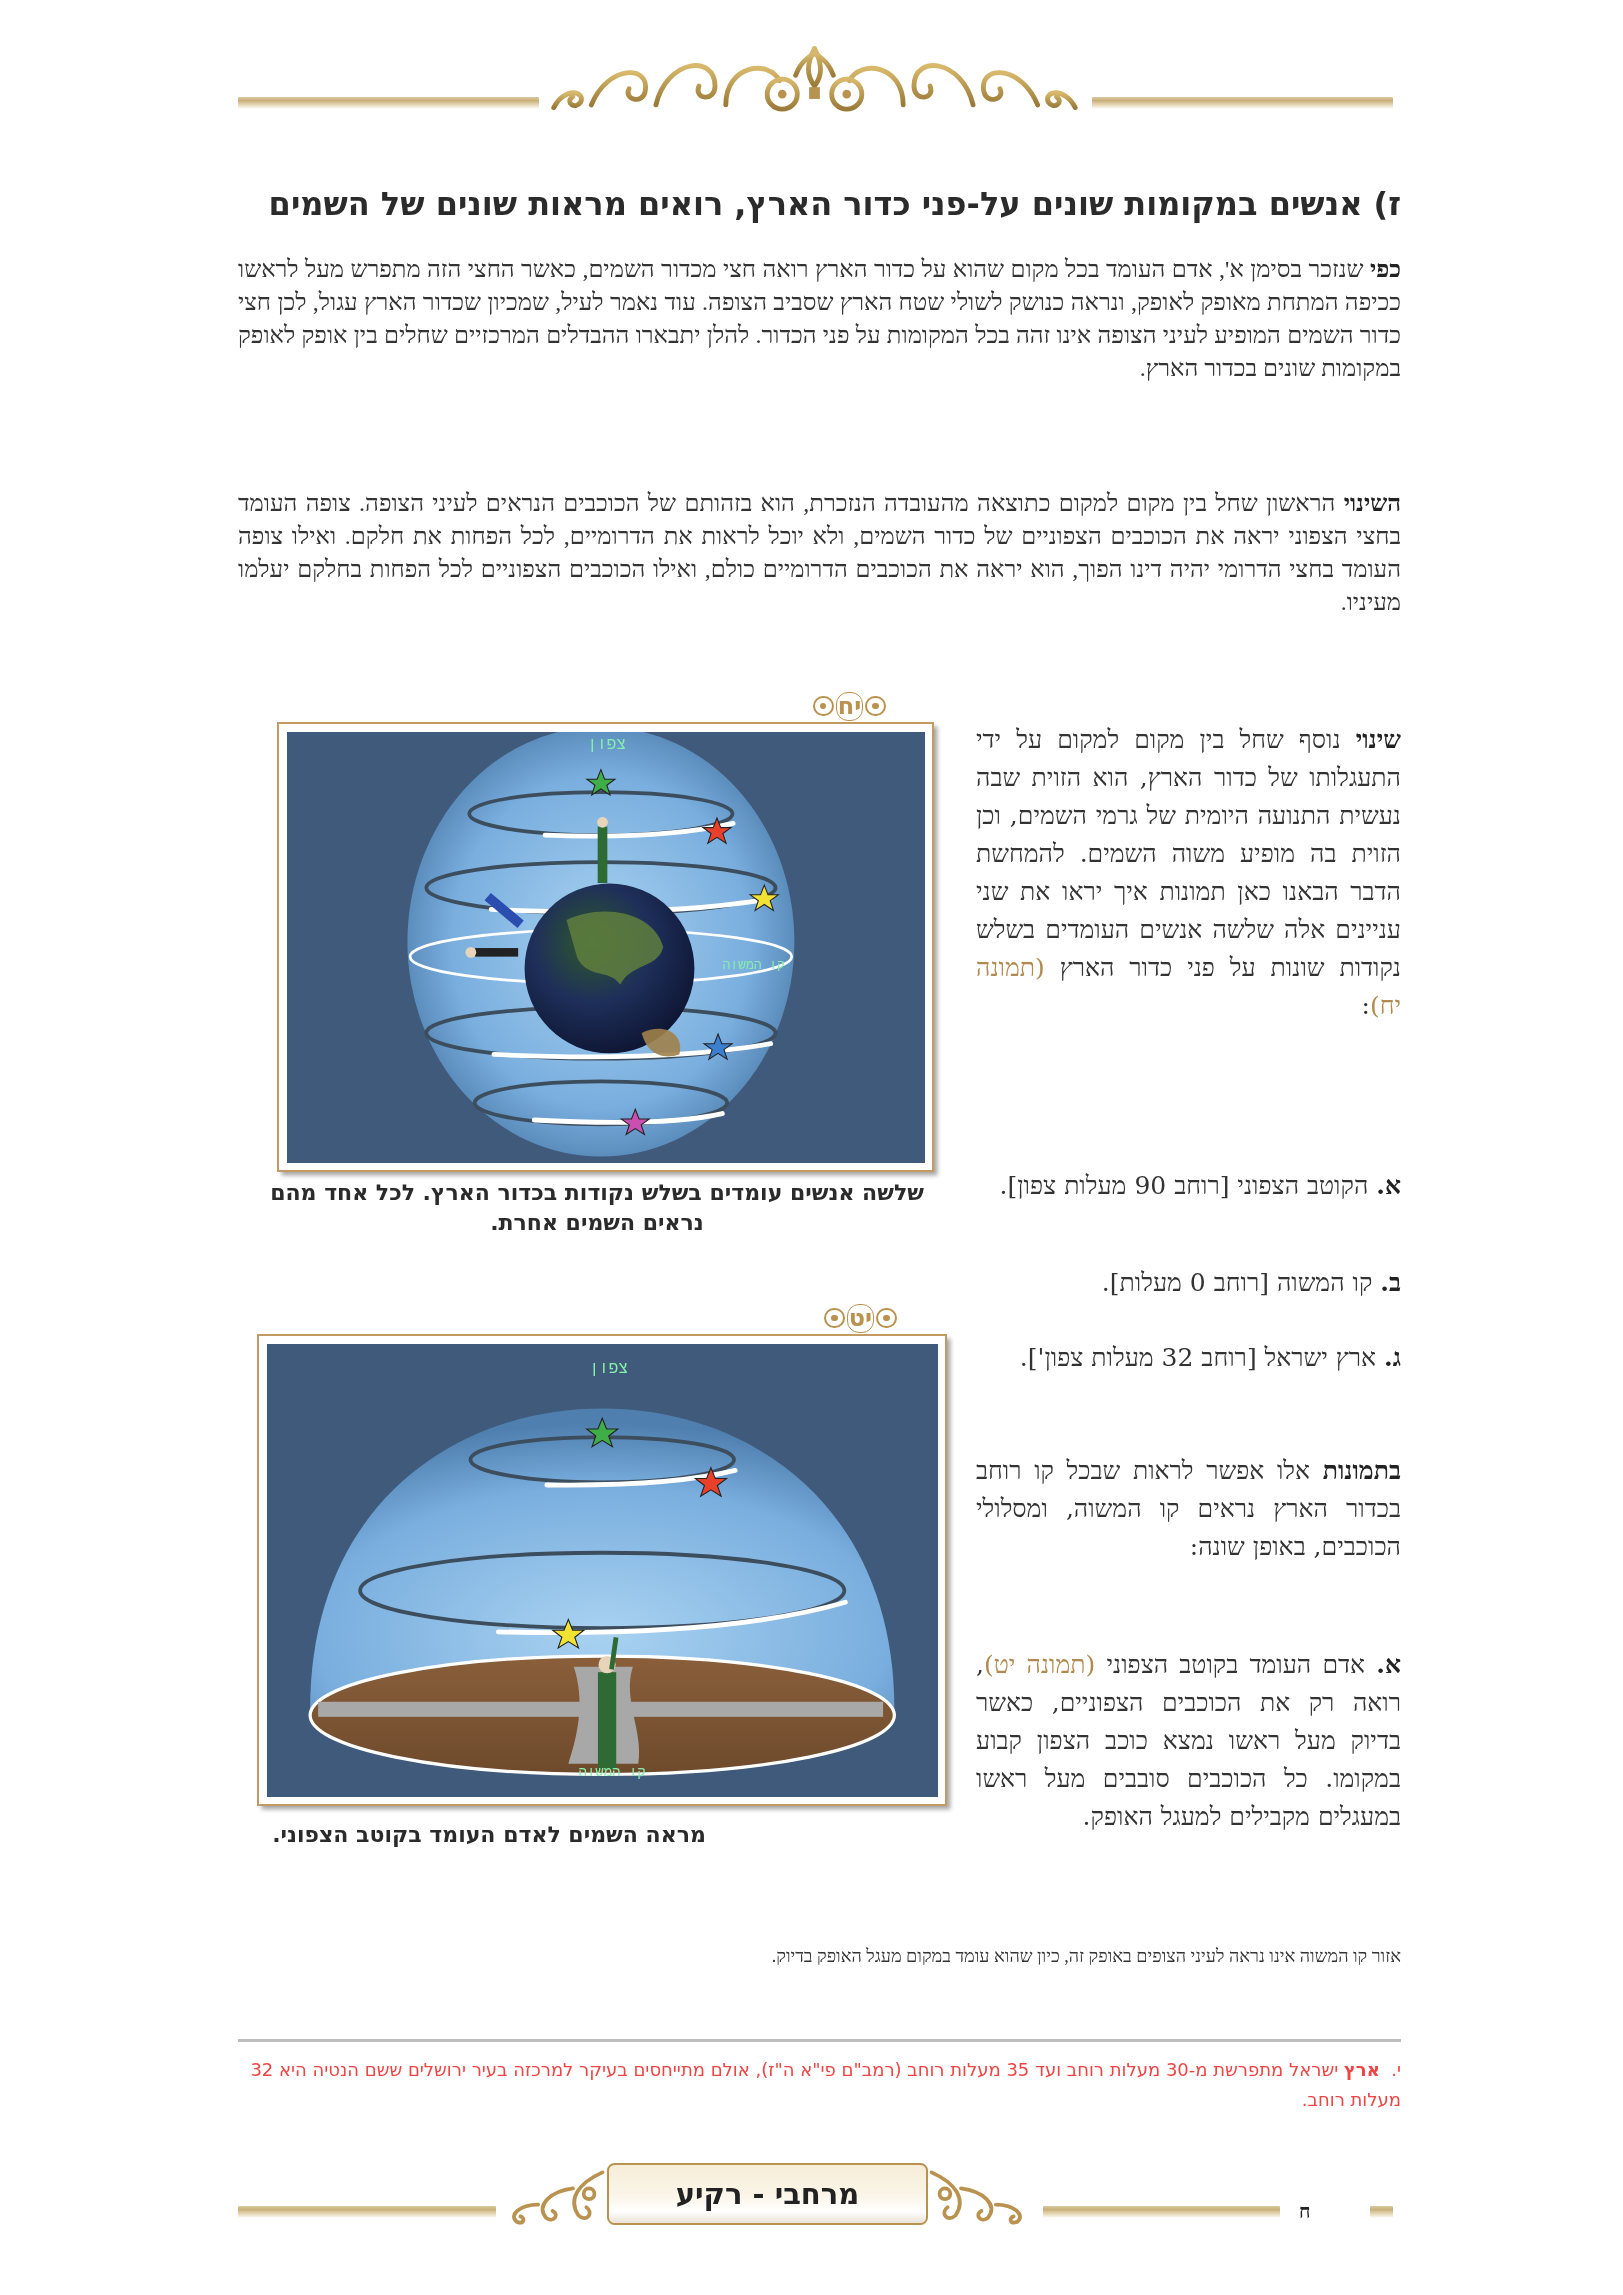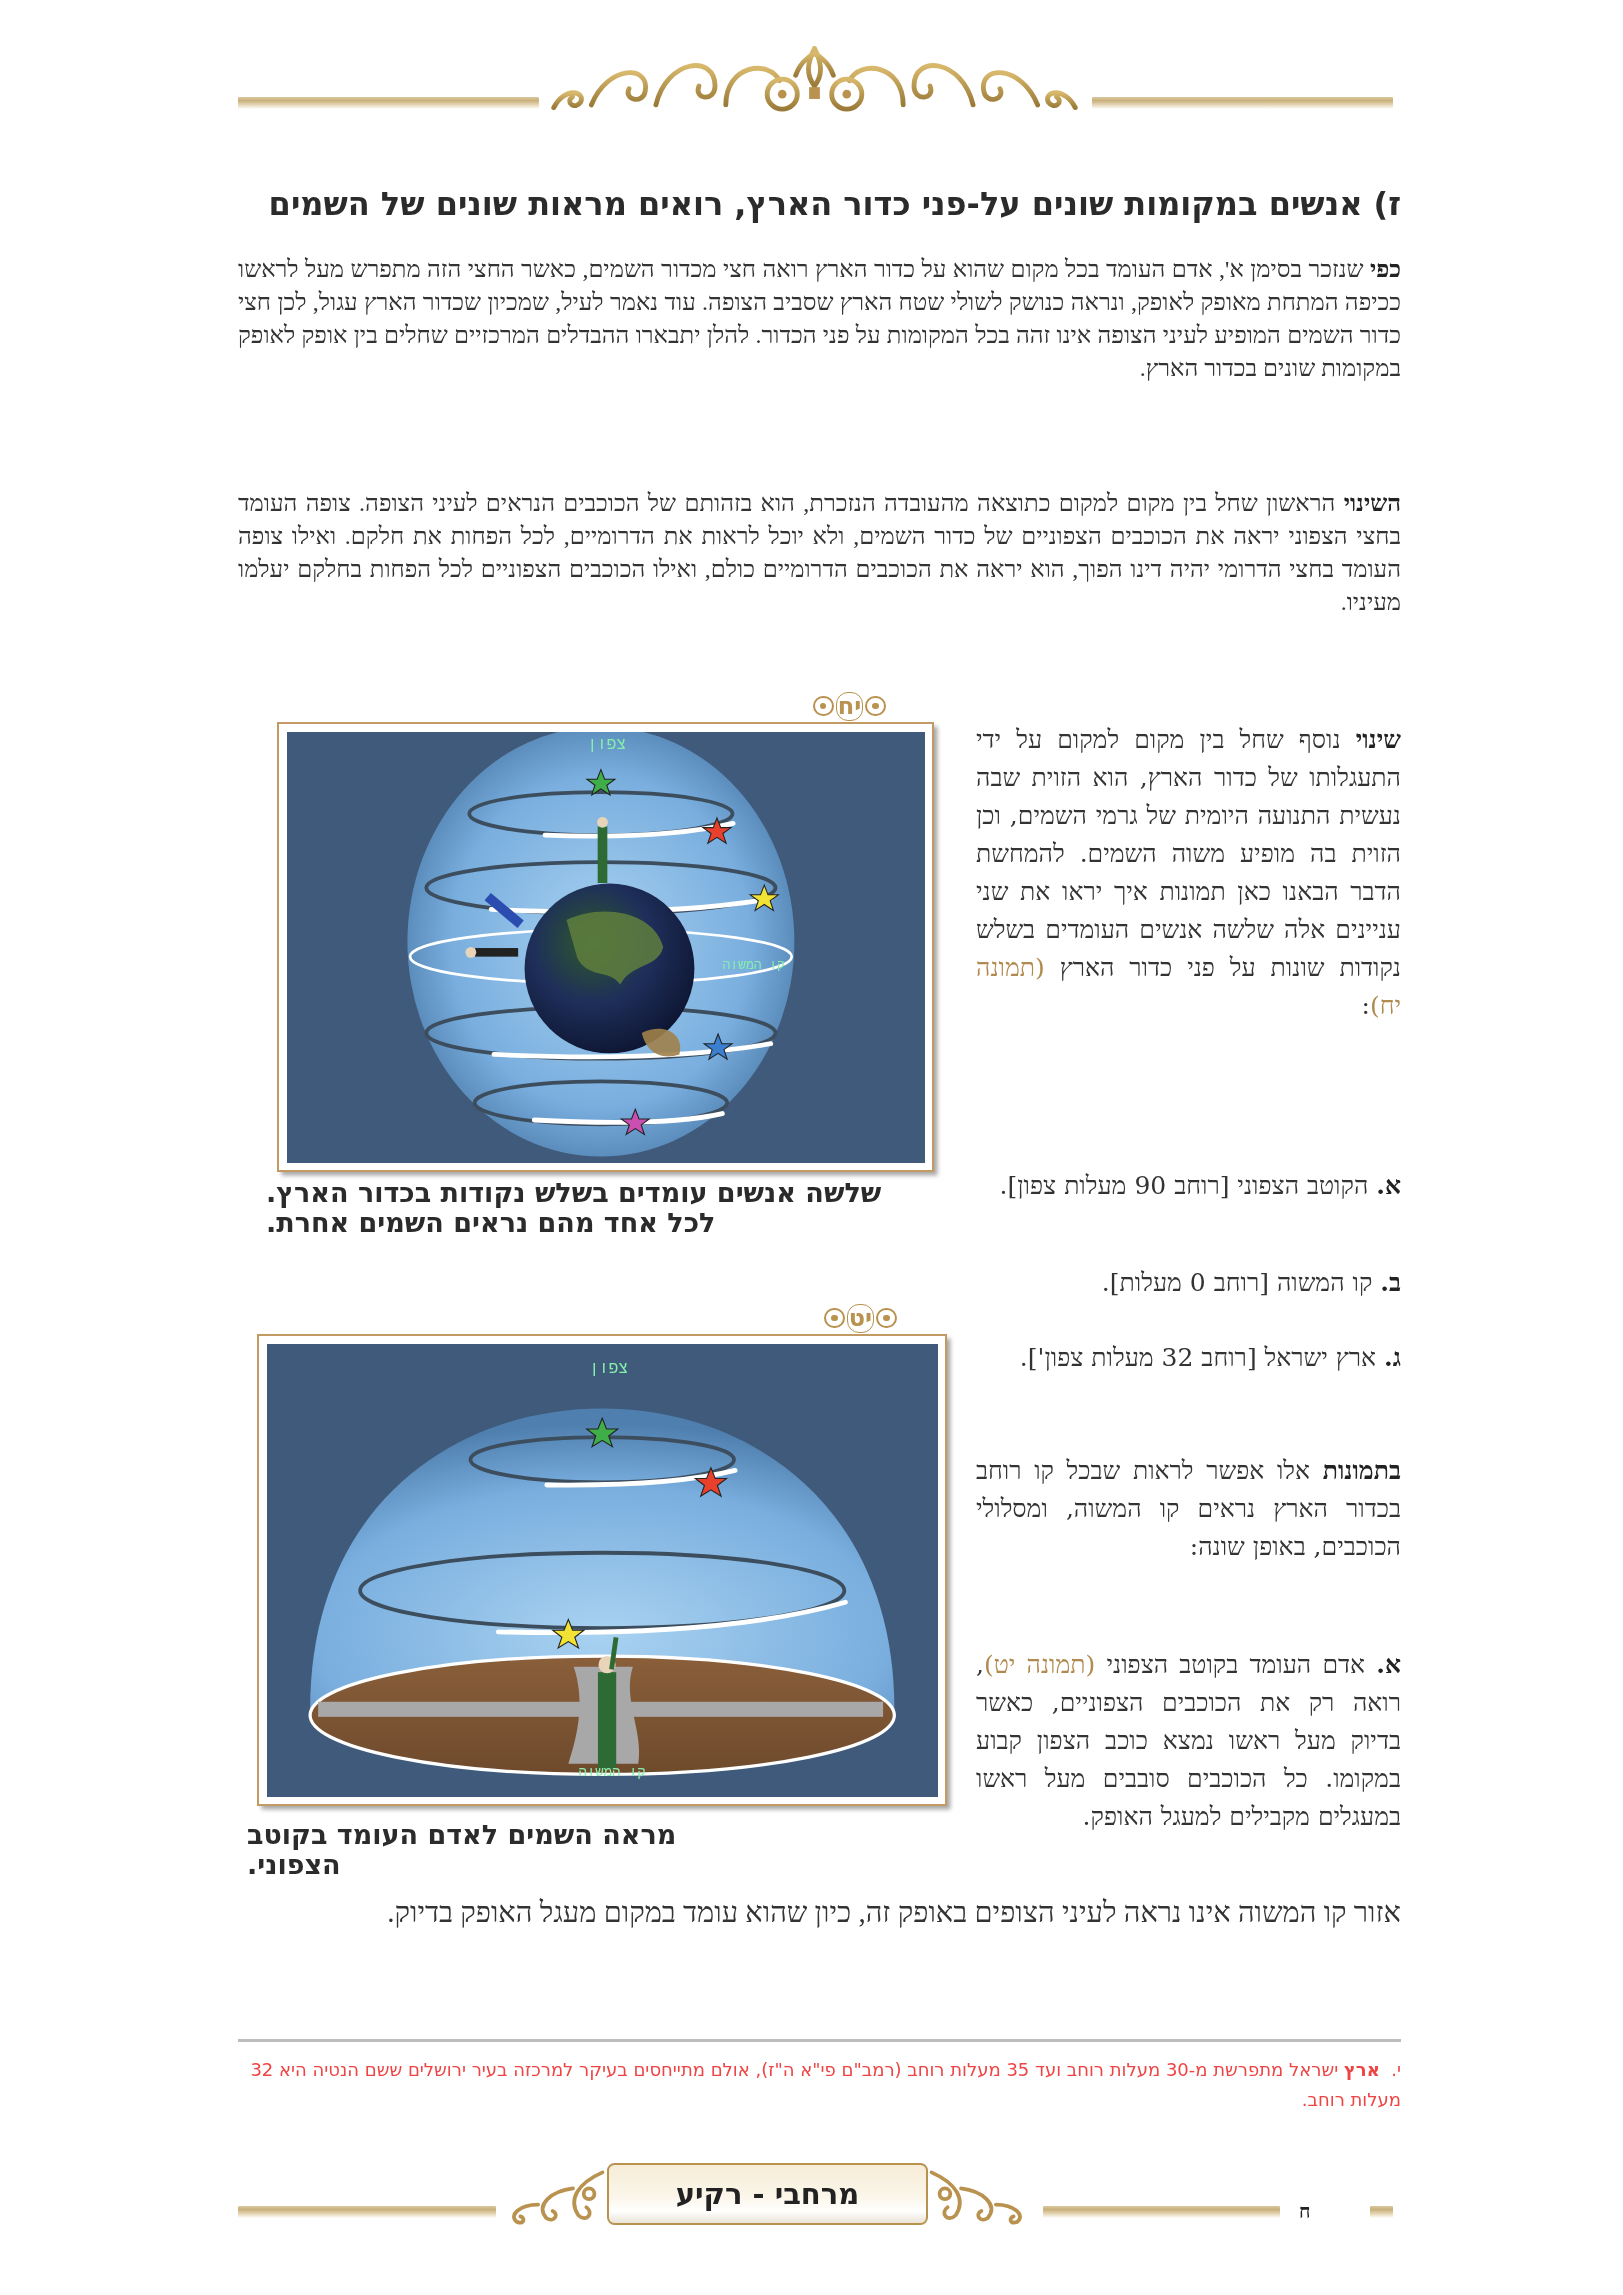--- a/index.html
+++ b/index.html
@@ -68,21 +68,21 @@
     content: ""; position: absolute; left: 4.8px; top: 4.8px; width: 6.5px; height: 6.5px;
     border-radius: 50%; background: #b9924f;
   }
   .fig-label {
     position: absolute; color: #86efac; font-size: 16px;
     font-family: Liberation Mono, monospace;
   }
 
   .caption {
     position: absolute; font-family: "DejaVu Sans", "Liberation Sans", sans-serif;
-    font-weight: bold; font-size: 27px; line-height: 30px; text-align: left; color: #2b2b2b;
+    font-weight: bold; font-size: 22px; line-height: 30px; text-align: center; color: #2b2b2b;
   }
 
   .footnote-rule {
     position: absolute; left: 238px; right: 222px; top: 2039px; height: 3.2px; background: #bdbdbd;
   }
   .footnote {
     position: absolute; right: 222px; left: 238px; top: 2055px;
     font-size: 18px; line-height: 30px; text-align: right; color: #ef4444;
     font-family: "DejaVu Sans", "Liberation Sans", sans-serif;
   }
@@ -268,21 +268,21 @@
 </div>
 
 <div class="col-text" style="top:1452px;">
   <b>בתמונות</b><span> אלו אפשר לראות שבכל קו רוחב בכדור הארץ נראים קו המשוה, ומסלולי הכוכבים, באופן שונה:</span>
 </div>
 
 <div class="col-text" style="top:1646px;">
   <b>א.</b><span> אדם העומד בקוטב הצפוני </span><span class="ref">(תמונה יט)</span><span>, רואה רק את הכוכבים הצפוניים, כאשר בדיוק מעל ראשו נמצא כוכב הצפון קבוע במקומו. כל הכוכבים סובבים מעל ראשו במעגלים מקבילים למעגל האופק.</span>
 </div>
 
-<div class="para" style="right:222px; left:301px; top:1896px; font-size:29px; text-align-last:right; white-space:nowrap;">אזור קו המשוה אינו נראה לעיני הצופים באופק זה, כיון שהוא עומד במקום מעגל האופק בדיוק.</div>
+<div class="para" style="right:222px; left:301px; top:1940px; font-size:18px; text-align-last:right; white-space:nowrap;">אזור קו המשוה אינו נראה לעיני הצופים באופק זה, כיון שהוא עומד במקום מעגל האופק בדיוק.</div>
 
 <div class="footnote-rule"></div>
 <div class="footnote">
   <span>י.</span>&nbsp;&nbsp;<b>ארץ</b><span> ישראל מתפרשת מ-30 מעלות רוחב ועד 35 מעלות רוחב (רמב"ם פי"א ה"ז), אולם מתייחסים בעיקר למרכזה בעיר ירושלים ששם הנטיה היא 32 מעלות רוחב.</span>
 </div>
 
 <div class="gold-rule" style="left:238px; top:2206px; width:258px;"></div>
 <div class="gold-rule" style="left:1043px; top:2206px; width:237px;"></div>
 <div class="gold-rule" style="left:1370px; top:2206px; width:22.6px;"></div>
 <svg class="abs" style="left:487px; top:2167px;" width="121" height="59" viewBox="0 0 225 110">

